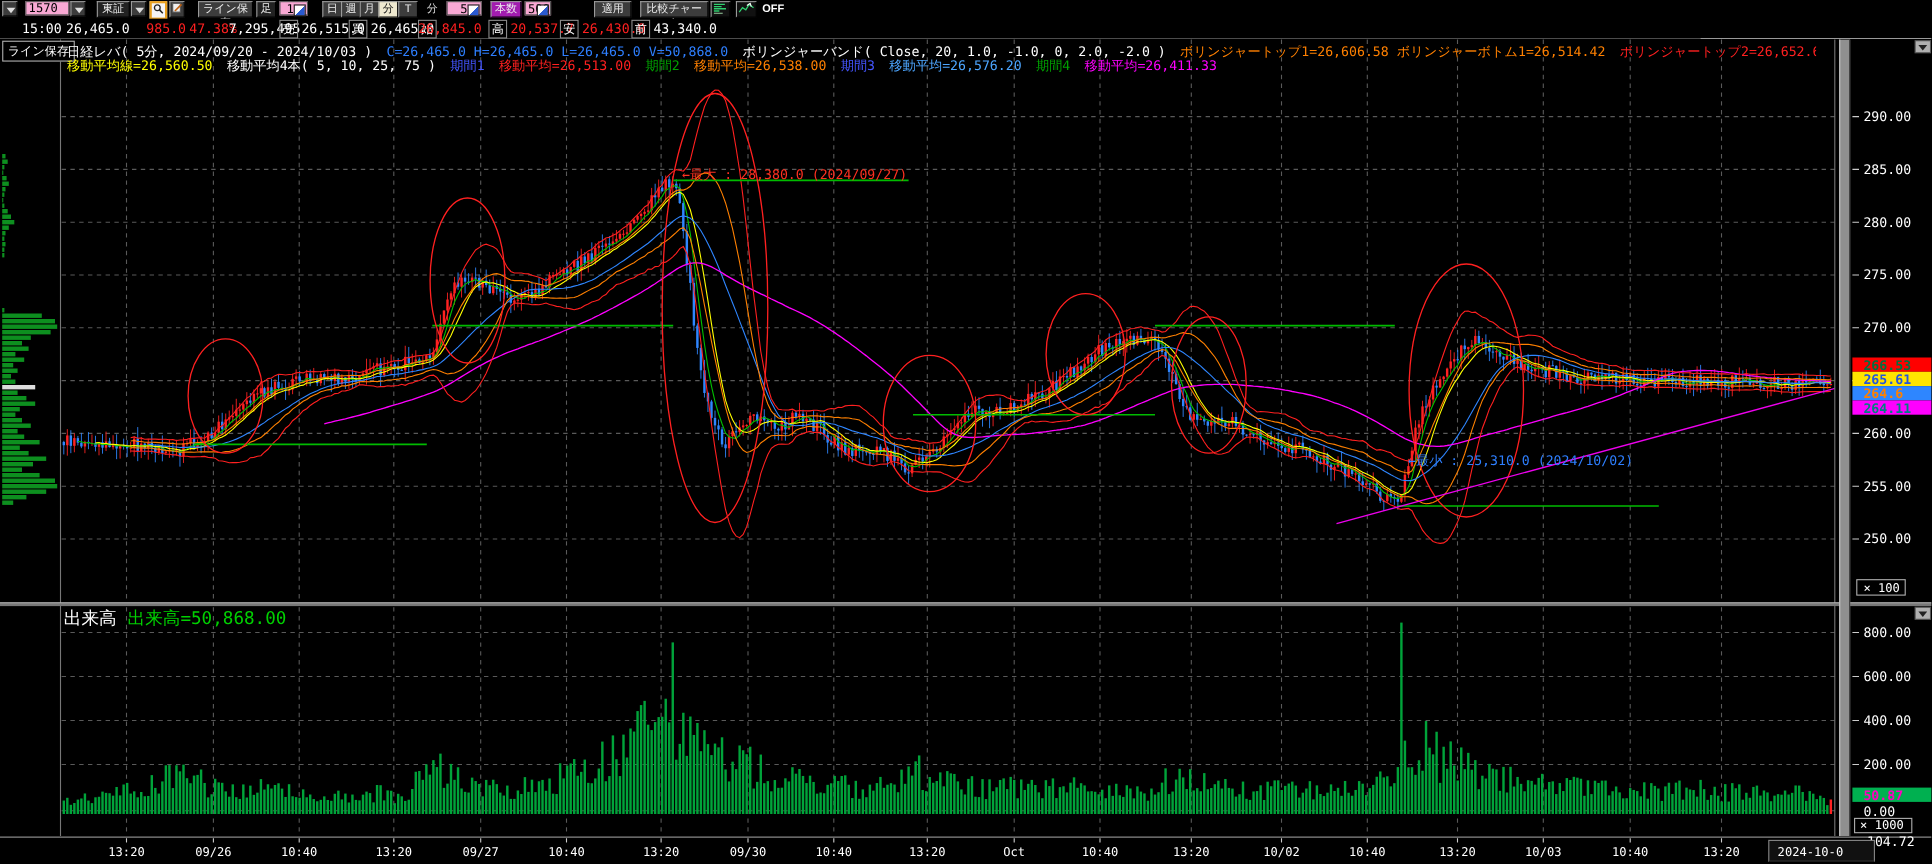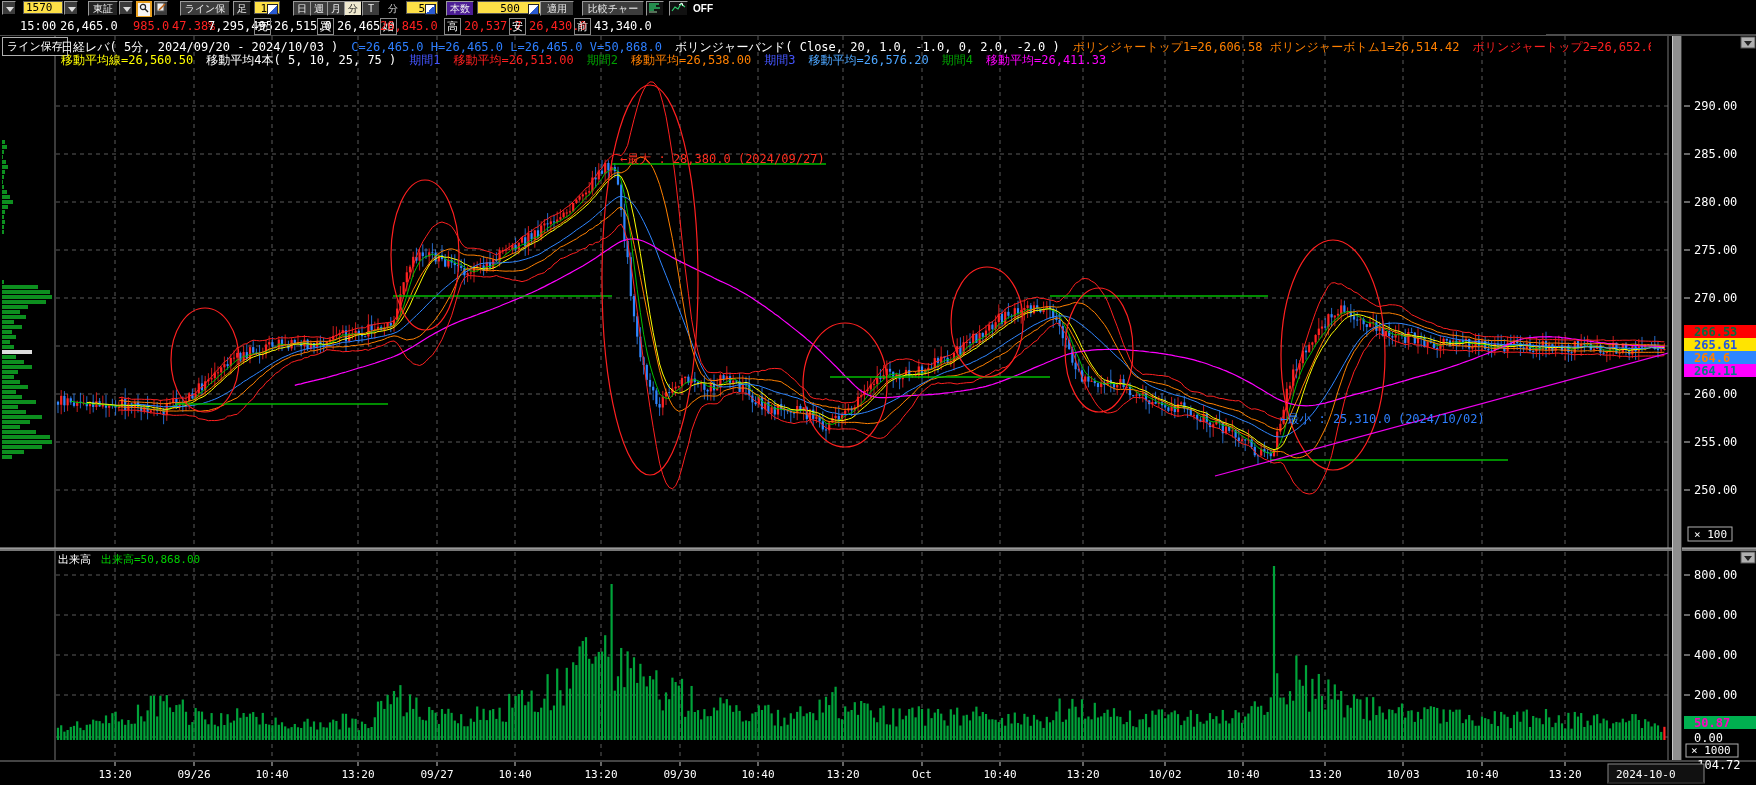--- a/index.html
+++ b/index.html
@@ -3,21 +3,21 @@
 <meta charset="utf-8">
 <style>
   html,body{margin:0;padding:0;background:#000;width:1756px;height:785px;overflow:hidden;
     font-family:"Liberation Sans",sans-serif;-webkit-font-smoothing:none;}
   
   #toolbar{position:absolute;left:0;top:0;width:1756px;height:17px;background:#000;z-index:30;}
   .tbtn{position:absolute;top:1px;height:13px;background:#3c3c3c;color:#eee;font-size:10px;
     line-height:13px;text-align:center;border-top:1px solid #9a9a9a;border-left:1px solid #9a9a9a;
     border-right:1px solid #000;border-bottom:1px solid #000;box-sizing:content-box;padding:0 2px;}
   .tbtn.active{background:#efe9cf;color:#111;}
-  .tin{position:absolute;top:1px;height:13px;background:#fde047;color:#000;font-size:11px;
+  .tin{position:absolute;top:1px;height:13px;background:#f9a8d4;color:#000;font-size:11px;
     line-height:13px;border:1px solid #555;padding:0 2px;box-sizing:border-box;font-family:"DejaVu Sans Mono",monospace;}
   .tlabel{position:absolute;top:2px;color:#ddd;font-size:10px;line-height:13px;}
   .ddbtn{position:absolute;top:1px;width:14px;height:14px;background:#3c3c3c;
     border-top:1px solid #9a9a9a;border-left:1px solid #9a9a9a;border-right:1px solid #000;border-bottom:1px solid #000;box-sizing:border-box;}
   .ddbtn i{position:absolute;left:3px;top:5px;width:0;height:0;border-left:4px solid transparent;
     border-right:4px solid transparent;border-top:5px solid #ddd;}
   .spin{position:absolute;right:1px;top:2px;width:9px;height:9px;
     background:linear-gradient(135deg,#fff 50%,#2a5ad0 50%);border:1px solid #222;}
   
   #quotebar{position:absolute;left:0;top:17px;width:1546px;height:18px;background:#000;z-index:30;
@@ -26,21 +26,21 @@
   .qlab{border:1px solid #8a8a8a;color:#fff;font-size:11px;padding:0 2px;top:1px !important;}
   .wh{color:#fff;} .rd{color:#ff2020;}
   
   #chartwrap{position:absolute;left:0;top:0;width:1756px;height:785px;}
   #tabbox{position:absolute;left:2px;top:37px;border:1px solid #b0b0b0;background:#000;color:#fff;
     font-size:11px;padding:1px 4px;z-index:20;white-space:nowrap;}
   .hline{position:absolute;left:61px;z-index:20;white-space:nowrap;font-family:"DejaVu Sans Mono",monospace;
     font-size:12px;max-width:1590px;overflow:hidden;}
   .hline span{margin-right:13px;}
   #volhead{position:absolute;left:58px;top:552px;z-index:20;white-space:nowrap;
-    font-family:"DejaVu Sans Mono",monospace;font-size:11px;text-decoration:underline;}
+    font-family:"DejaVu Sans Mono",monospace;font-size:16px;text-decoration:underline;}
   #volhead .t{color:#fff;margin-right:10px;}
   #volhead .v{color:#00d000;}
   svg text{font-family:"DejaVu Sans Mono",monospace;}
 </style>
 </head>
 <body>
 
 <div id="chartwrap">
   <svg id="chartsvg" width="1756" height="785">
       <defs>
@@ -1846,22 +1846,22 @@
   <div class="tbtn" style="left:180px;width:44px">ライン保存</div>
   <div class="tbtn" style="left:233px;width:12px;background:#222">足</div>
   <div class="tin" style="left:254px;width:26px;text-align:right;padding-right:12px">1<span class="spin"></span></div>
   <div class="tbtn" style="left:293px;width:12px">日</div>
   <div class="tbtn" style="left:310px;width:12px">週</div>
   <div class="tbtn" style="left:327px;width:12px">月</div>
   <div class="tbtn active" style="left:344px;width:12px">分</div>
   <div class="tbtn" style="left:362px;width:12px">T</div>
   <div class="tlabel" style="left:388px">分</div>
   <div class="tin" style="left:406px;width:32px;text-align:right;padding-right:12px">5<span class="spin"></span></div>
-  <div class="tbtn" style="left:446px;width:22px;background:#4c1d95">本数</div>
-  <div class="tin" style="left:477px;width:64px;text-align:right;padding-right:20px">500<span class="spin"></span></div>
+  <div class="tbtn" style="left:446px;width:22px;background:#a21caf">本数</div>
+  <div class="tin" style="left:477px;width:24px;text-align:right;padding-right:20px">500<span class="spin"></span></div>
   <div class="tbtn" style="left:540px;width:28px">適用</div>
   <div class="tbtn" style="left:582px;width:56px">比較チャート</div>
   <div class="tbtn" style="left:646px;width:14px;padding:0 1px;background:#111">
     <svg width="14" height="11" viewBox="0 0 14 11">
       <line x1="1" y1="2" x2="11" y2="2" stroke="#2fd06f" stroke-width="1.3"></line>
         <line x1="1" y1="4" x2="8" y2="4" stroke="#2fd06f" stroke-width="1.3"></line>
       <line x1="1" y1="6" x2="12" y2="6" stroke="#2fd06f" stroke-width="1.3"></line>
         <line x1="1" y1="8" x2="6" y2="8" stroke="#2fd06f" stroke-width="1.3"></line>
       <line x1="1" y1="10" x2="9" y2="10" stroke="#9ad0a0" stroke-width="1"></line>
     </svg>

